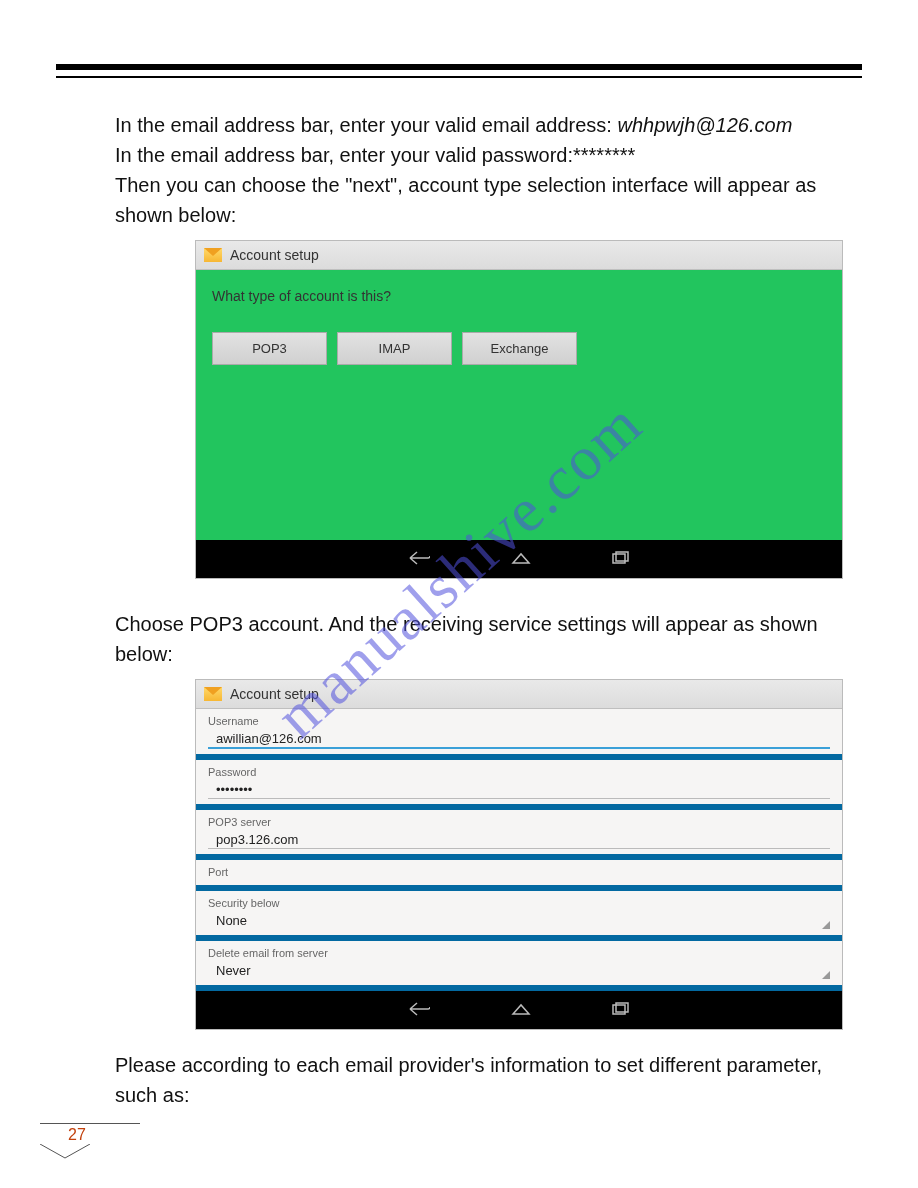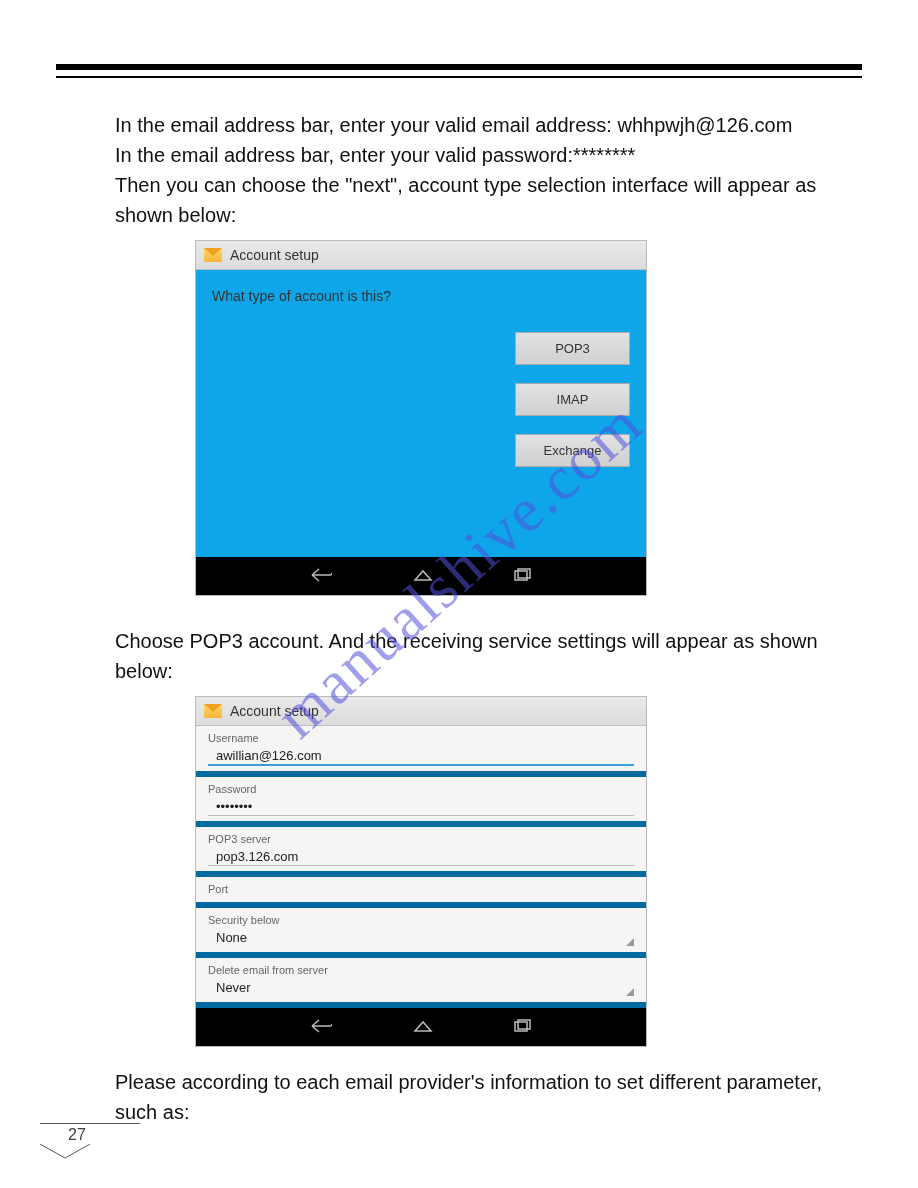--- a/index.html
+++ b/index.html
@@ -26,26 +26,26 @@
       right: 56px;
       top: 110px;
     }
     .para {
       font-size: 20px;
       color: #111;
       line-height: 1.5;
       margin-bottom: 0;
     }
     .para-block { margin-bottom: 10px; }
-    .italic { }
+    .italic { font-style: italic; }
 
     
     .android-shot {
       margin: 10px 0 20px 80px;
-      width: 452px;
+      width: 648px;
       border: 1px solid #bbb;
     }
     .shot-header {
       background: linear-gradient(#e9e9e9, #dcdcdc);
       border-bottom: 1px solid #bfbfbf;
       display: flex;
       align-items: center;
       padding: 6px 8px;
     }
     .envelope-icon {
@@ -58,26 +58,26 @@
       content: "";
       position: absolute;
       left: 0; right: 0; top: 0;
       border-left: 9px solid transparent;
       border-right: 9px solid transparent;
       border-top: 8px solid #f0a020;
     }
     .shot-title { font-size: 14px; color: #333; }
 
     .shot-body-1 {
-      background: #0ea5e9;
+      background: #22c55e;
       padding: 18px 16px 90px 16px;
       min-height: 270px;
     }
     .prompt-text { font-size: 14px; color: #333; margin-bottom: 28px; }
-    .btn-stack { display: flex; flex-direction: column; align-items: flex-end; gap: 18px; }
+    .btn-stack { display: flex; align-items: center; gap: 10px; }
     .android-btn {
       width: 115px;
       padding: 8px 0;
       text-align: center;
       font-size: 13px;
       color: #333;
       background: linear-gradient(#e2e2e2, #d0d0d0);
       border: 1px solid #aaa;
       cursor: pointer;
     }
@@ -145,21 +145,21 @@
 
     
     .footer {
       position: absolute;
       left: 40px;
       bottom: 28px;
     }
     .footer-rule { width: 100px; height: 1px; background: #555; margin-bottom: 0; }
     .footer-num {
       font-size: 16px;
-      color: #404040;
+      color: #c2410c;
       margin-left: 28px;
       margin-top: 2px;
     }
     .chev-svg { display: block; }
   </style>
 </head>
 <body>
 
 <div class="top-rules">
   <div class="rule-thick"></div>

